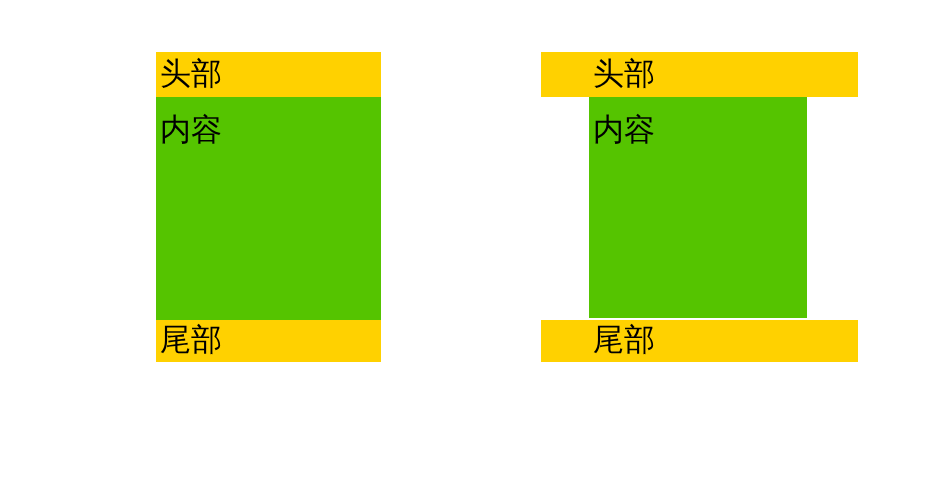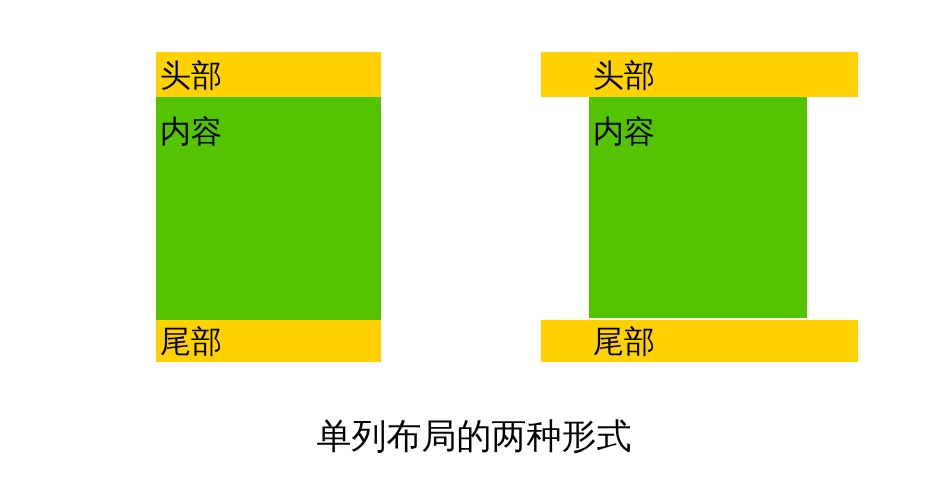--- a/index.html
+++ b/index.html
@@ -18,20 +18,21 @@
   #stage {
     position: absolute;
     left: 0;
     top: 0;
     width: 948px;
     height: 488px;
   }
 
   .diagram-block {
     position: absolute;
+    font-family: Liberation Mono, monospace;
   }
 
   .band {
     position: absolute;
     box-sizing: border-box;
     display: block;
     overflow: hidden;
   }
 
   .band-label {
@@ -108,15 +109,14 @@
 
     <div class="band content" style="background:#55C400;">
       <span class="band-label">内容</span>
     </div>
 
     <div class="band footer" style="background:#FFD100;">
       <span class="band-label">尾部</span>
     </div>
   </div>
 
-  <div id="caption">单列布局的两种形式</div>
 
 </div>
 
 </body></html>

